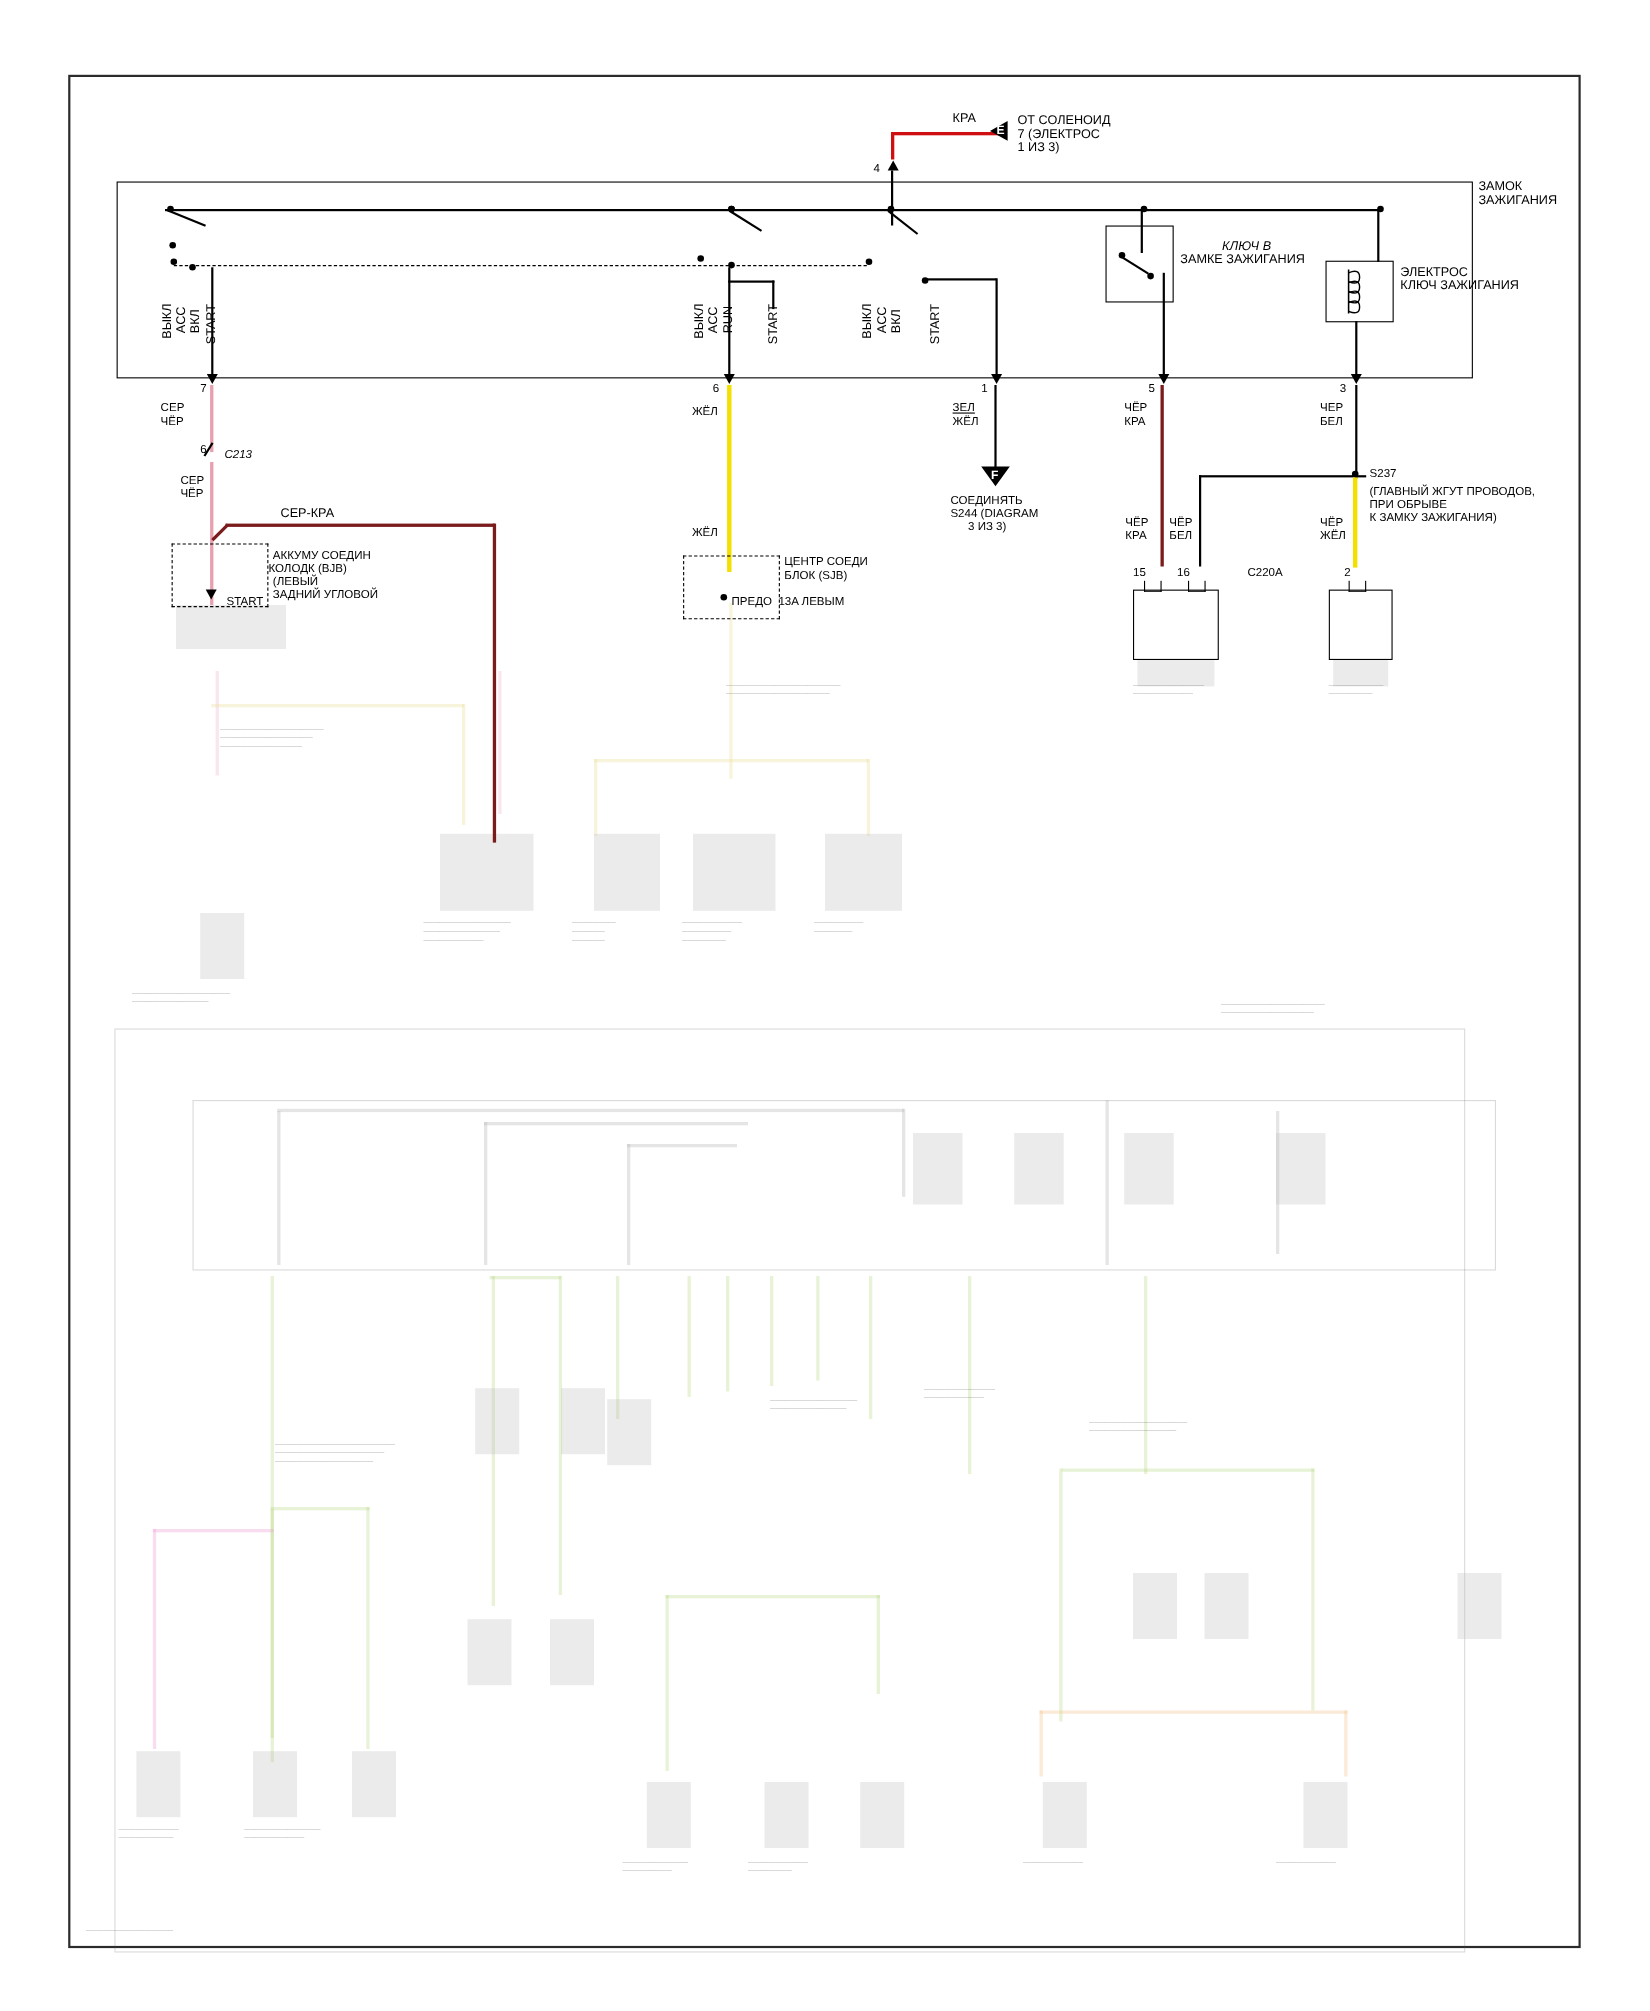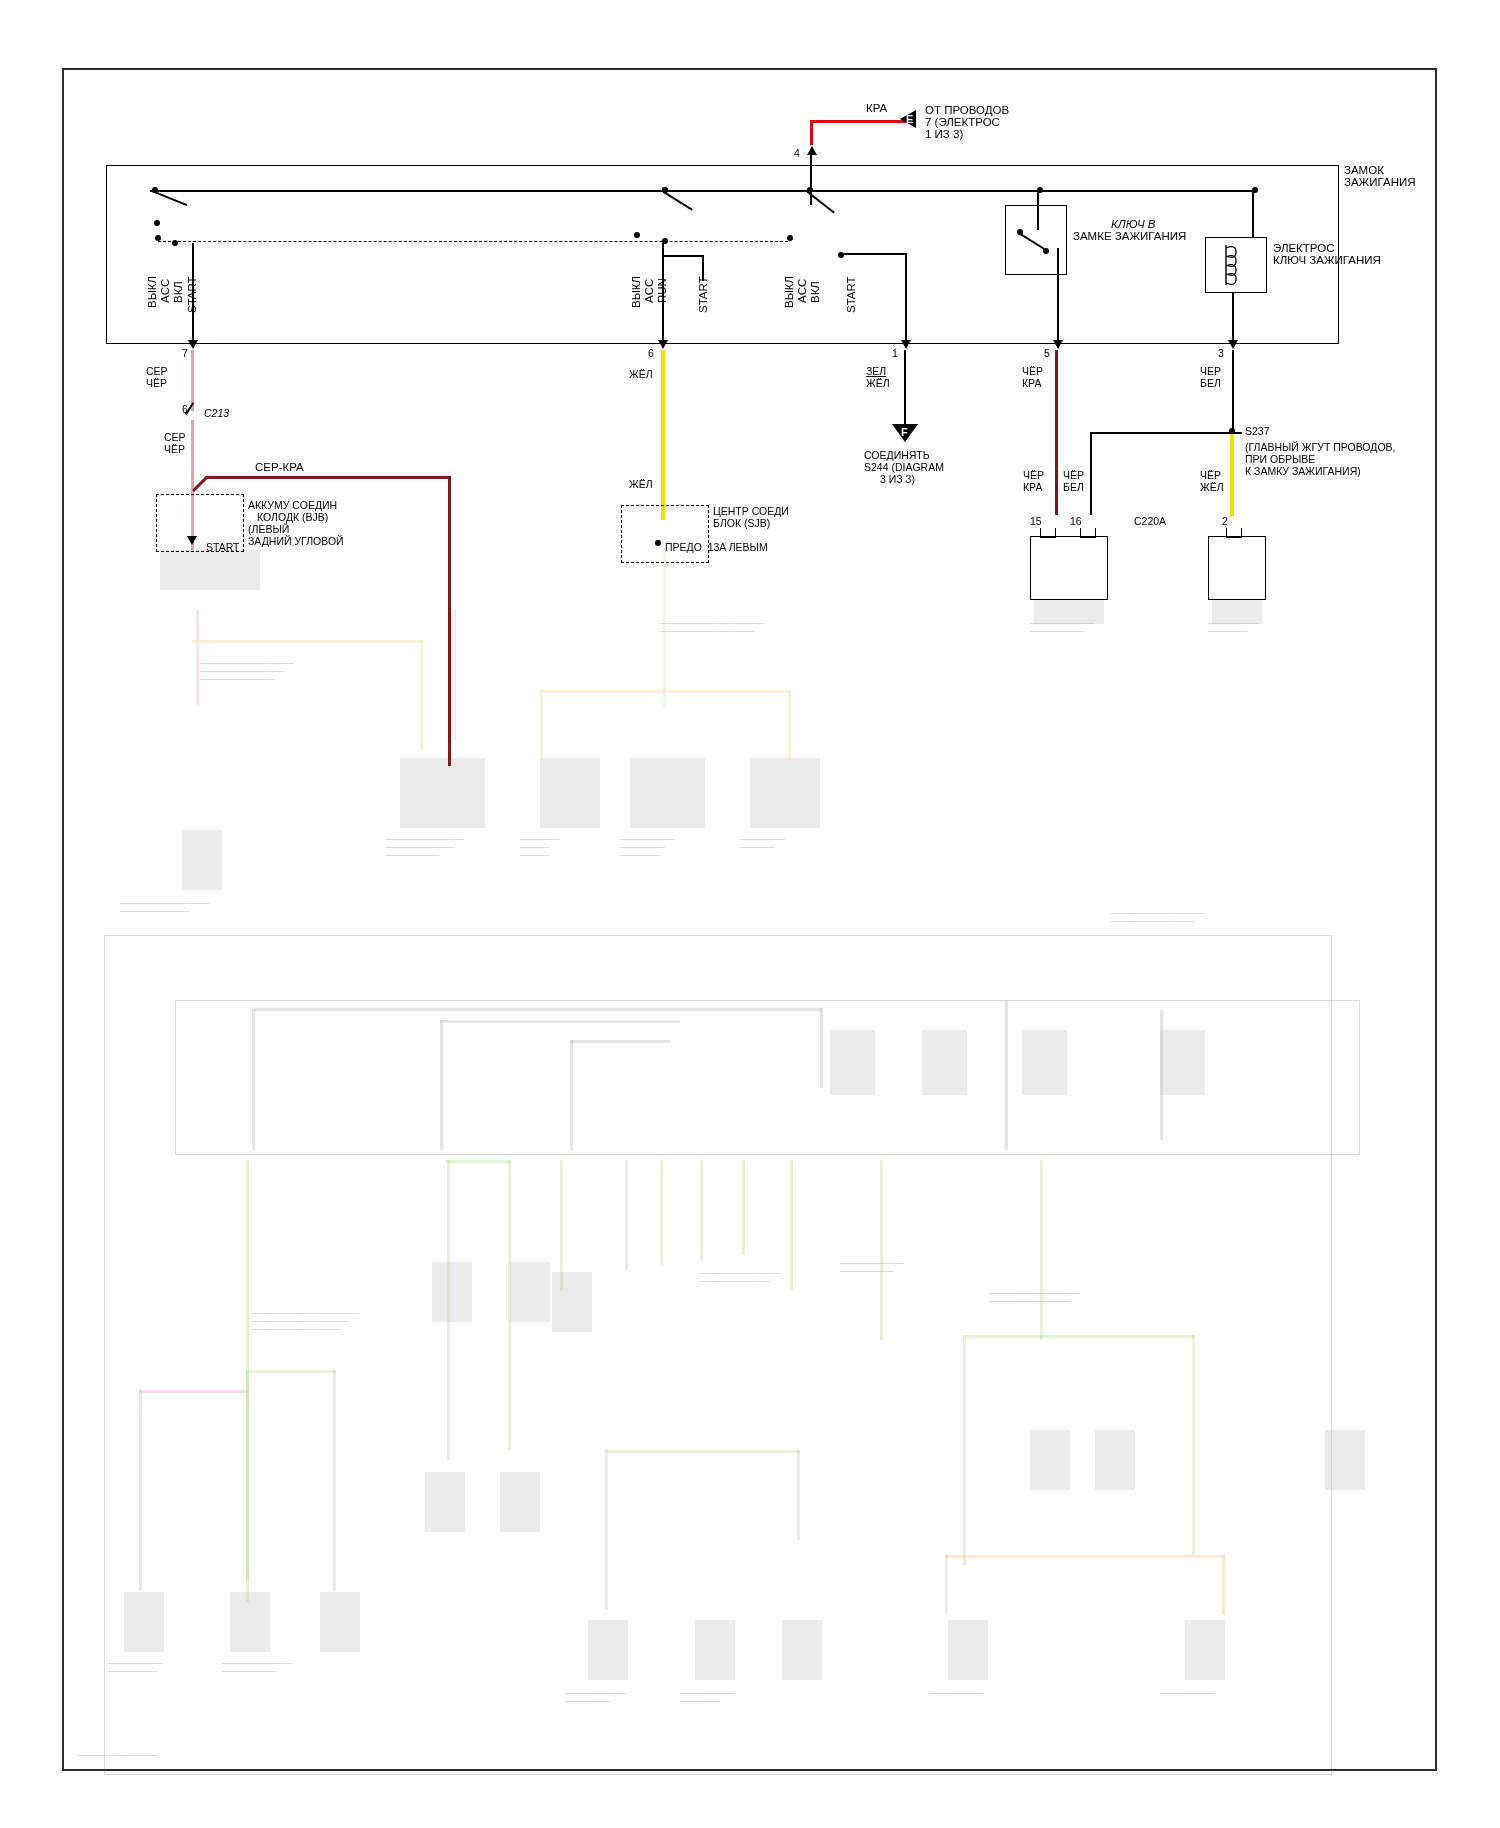--- a/index.html
+++ b/index.html
@@ -270,21 +270,21 @@
 ───────────────</div>
   <div class="ghost-txt" style="left:660px; top:620px;">─────────────────────
 ───────────────────</div>
 
   <div class="wire w-red" style="left:810px; top:120px; width:100px; height:3px;"></div>
   <div class="wire w-red" style="left:810px; top:120px; width:3px; height:25px;"></div>
   <div class="txt" style="left:866px; top:102px;">КРА</div>
 
   <div class="tri-right" style="left:900px; top:110px;"></div>
   <div class="tri-label" style="left:906px; top:113px;">E</div>
-  <div class="txt" style="left:925px; top:104px;">ОТ ПРОВОДОВ</div>
+  <div class="txt" style="left:925px; top:104px;">ОТ СОЛЕНОИД</div>
   <div class="txt" style="left:925px; top:116px;">7 (ЭЛЕКТРОС</div>
   <div class="txt" style="left:925px; top:128px;">1 ИЗ 3)</div>
 
   <div class="arrow-up" style="left:807px; top:146px;"></div>
   <div class="txt small" style="left:794px; top:148px;">4</div>
   <div class="wire" style="left:810px; top:155px; width:1.5px; height:50px;"></div>
 
   <div class="box" style="left:106px; top:165px; width:1233px; height:179px;"></div>
   <div class="txt" style="left:1344px; top:164px;">ЗАМОК</div>
   <div class="txt" style="left:1344px; top:176px;">ЗАЖИГАНИЯ</div>
@@ -387,21 +387,21 @@
   <div class="txt small" style="left:164px; top:444px;">ЧЁР</div>
   <div class="wire w-pink" style="left:191px; top:420px; width:3px; height:130px;"></div>
 
   <div class="wire w-darkred" style="left:205px; top:476px; width:245px; height:2.5px;"></div>
   <div class="wire w-darkred" style="left:192px; top:490px; width:20px; height:2.5px; transform:rotate(-45deg); transform-origin:left top;"></div>
   <div class="wire w-darkred" style="left:448px; top:476px; width:2.5px; height:290px;"></div>
   <div class="txt" style="left:255px; top:461px;">СЕР-КРА</div>
 
   <div class="dashed-box" style="left:156px; top:494px; width:88px; height:58px;"></div>
   <div class="txt small" style="left:248px; top:500px;">АККУМУ СОЕДИН</div>
-  <div class="txt small" style="left:257px; top:512px;">КОЛОДК (BJB)</div>
+  <div class="txt small" style="left:244px; top:512px;">КОЛОДК (BJB)</div>
   <div class="txt small" style="left:248px; top:524px;">(ЛЕВЫЙ</div>
   <div class="txt small" style="left:248px; top:536px;">ЗАДНИЙ УГЛОВОЙ</div>
   <div class="arrow-down" style="left:187px; top:536px;"></div>
   <div class="txt small" style="left:206px; top:542px;">START</div>
 
   <div class="wire w-yellow" style="left:661px; top:350px; width:3.5px; height:170px;"></div>
   <div class="txt small" style="left:629px; top:479px;">ЖЁЛ</div>
   <div class="dashed-box" style="left:621px; top:505px; width:88px; height:58px;"></div>
   <div class="txt small" style="left:713px; top:506px;">ЦЕНТР СОЕДИ</div>
   <div class="txt small" style="left:713px; top:518px;">БЛОК (SJB)</div>

